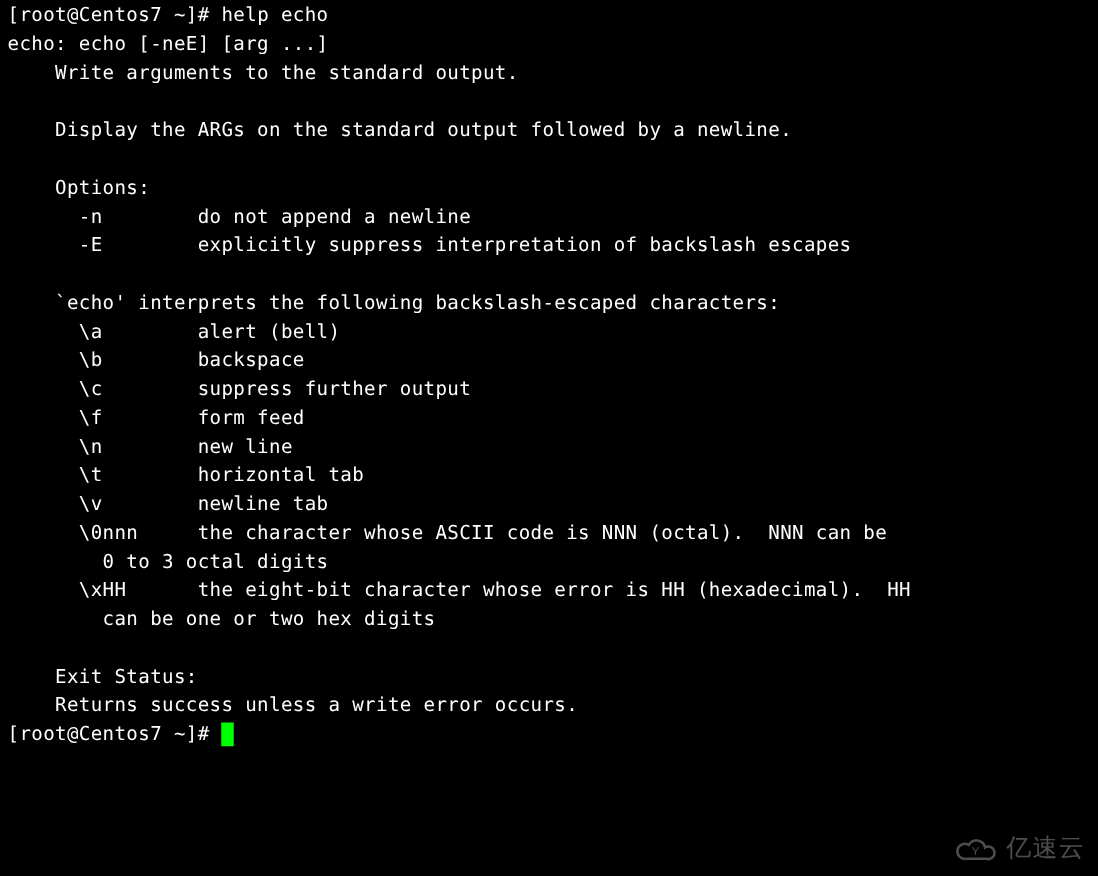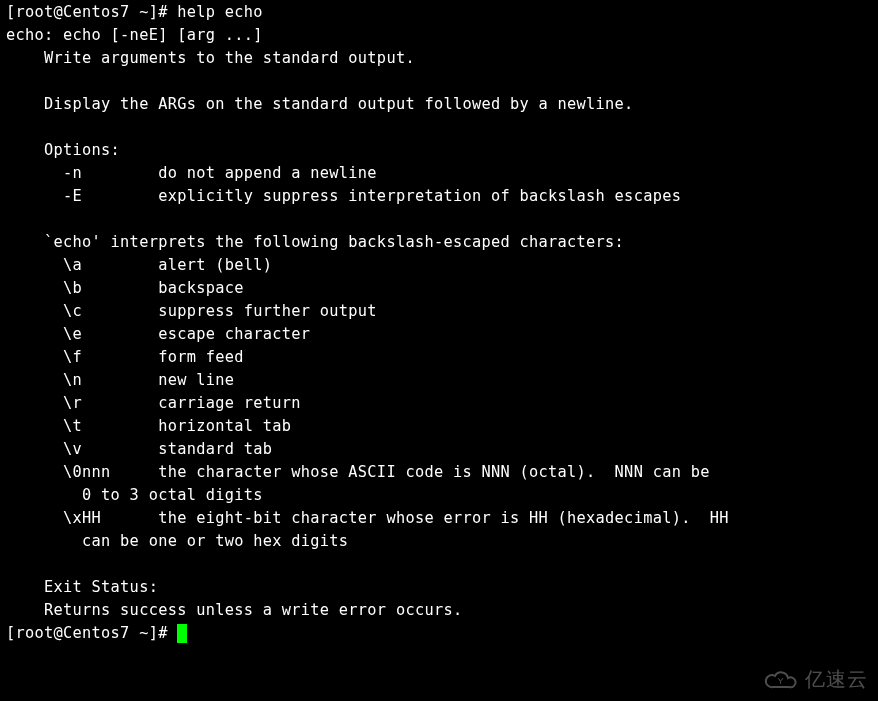--- a/index.html
+++ b/index.html
@@ -51,26 +51,24 @@
   <div class="terminal-line">    Display the ARGs on the standard output followed by a newline.</div>
   <div class="terminal-line">    </div>
   <div class="terminal-line">    Options:</div>
   <div class="terminal-line">      -n        do not append a newline</div>
   <div class="terminal-line">      -E        explicitly suppress interpretation of backslash escapes</div>
   <div class="terminal-line">    </div>
   <div class="terminal-line">    `echo' interprets the following backslash-escaped characters:</div>
   <div class="terminal-line">      \a        alert (bell)</div>
   <div class="terminal-line">      \b        backspace</div>
   <div class="terminal-line">      \c        suppress further output</div>
-  <div class="terminal-line">      \e        escape character</div>
   <div class="terminal-line">      \f        form feed</div>
   <div class="terminal-line">      \n        new line</div>
-  <div class="terminal-line">      \r        carriage return</div>
   <div class="terminal-line">      \t        horizontal tab</div>
-  <div class="terminal-line">      \v        standard tab</div>
+  <div class="terminal-line">      \v        newline tab</div>
   <div class="terminal-line">      \0nnn     the character whose ASCII code is NNN (octal).  NNN can be</div>
   <div class="terminal-line">        0 to 3 octal digits</div>
   <div class="terminal-line">      \xHH      the eight-bit character whose error is HH (hexadecimal).  HH</div>
   <div class="terminal-line">        can be one or two hex digits</div>
   <div class="terminal-line">    </div>
   <div class="terminal-line">    Exit Status:</div>
   <div class="terminal-line">    Returns success unless a write error occurs.</div>
   <div class="terminal-line"><span>[root@Centos7 ~]# </span><span class="cursor"></span></div>
 </div>
 

